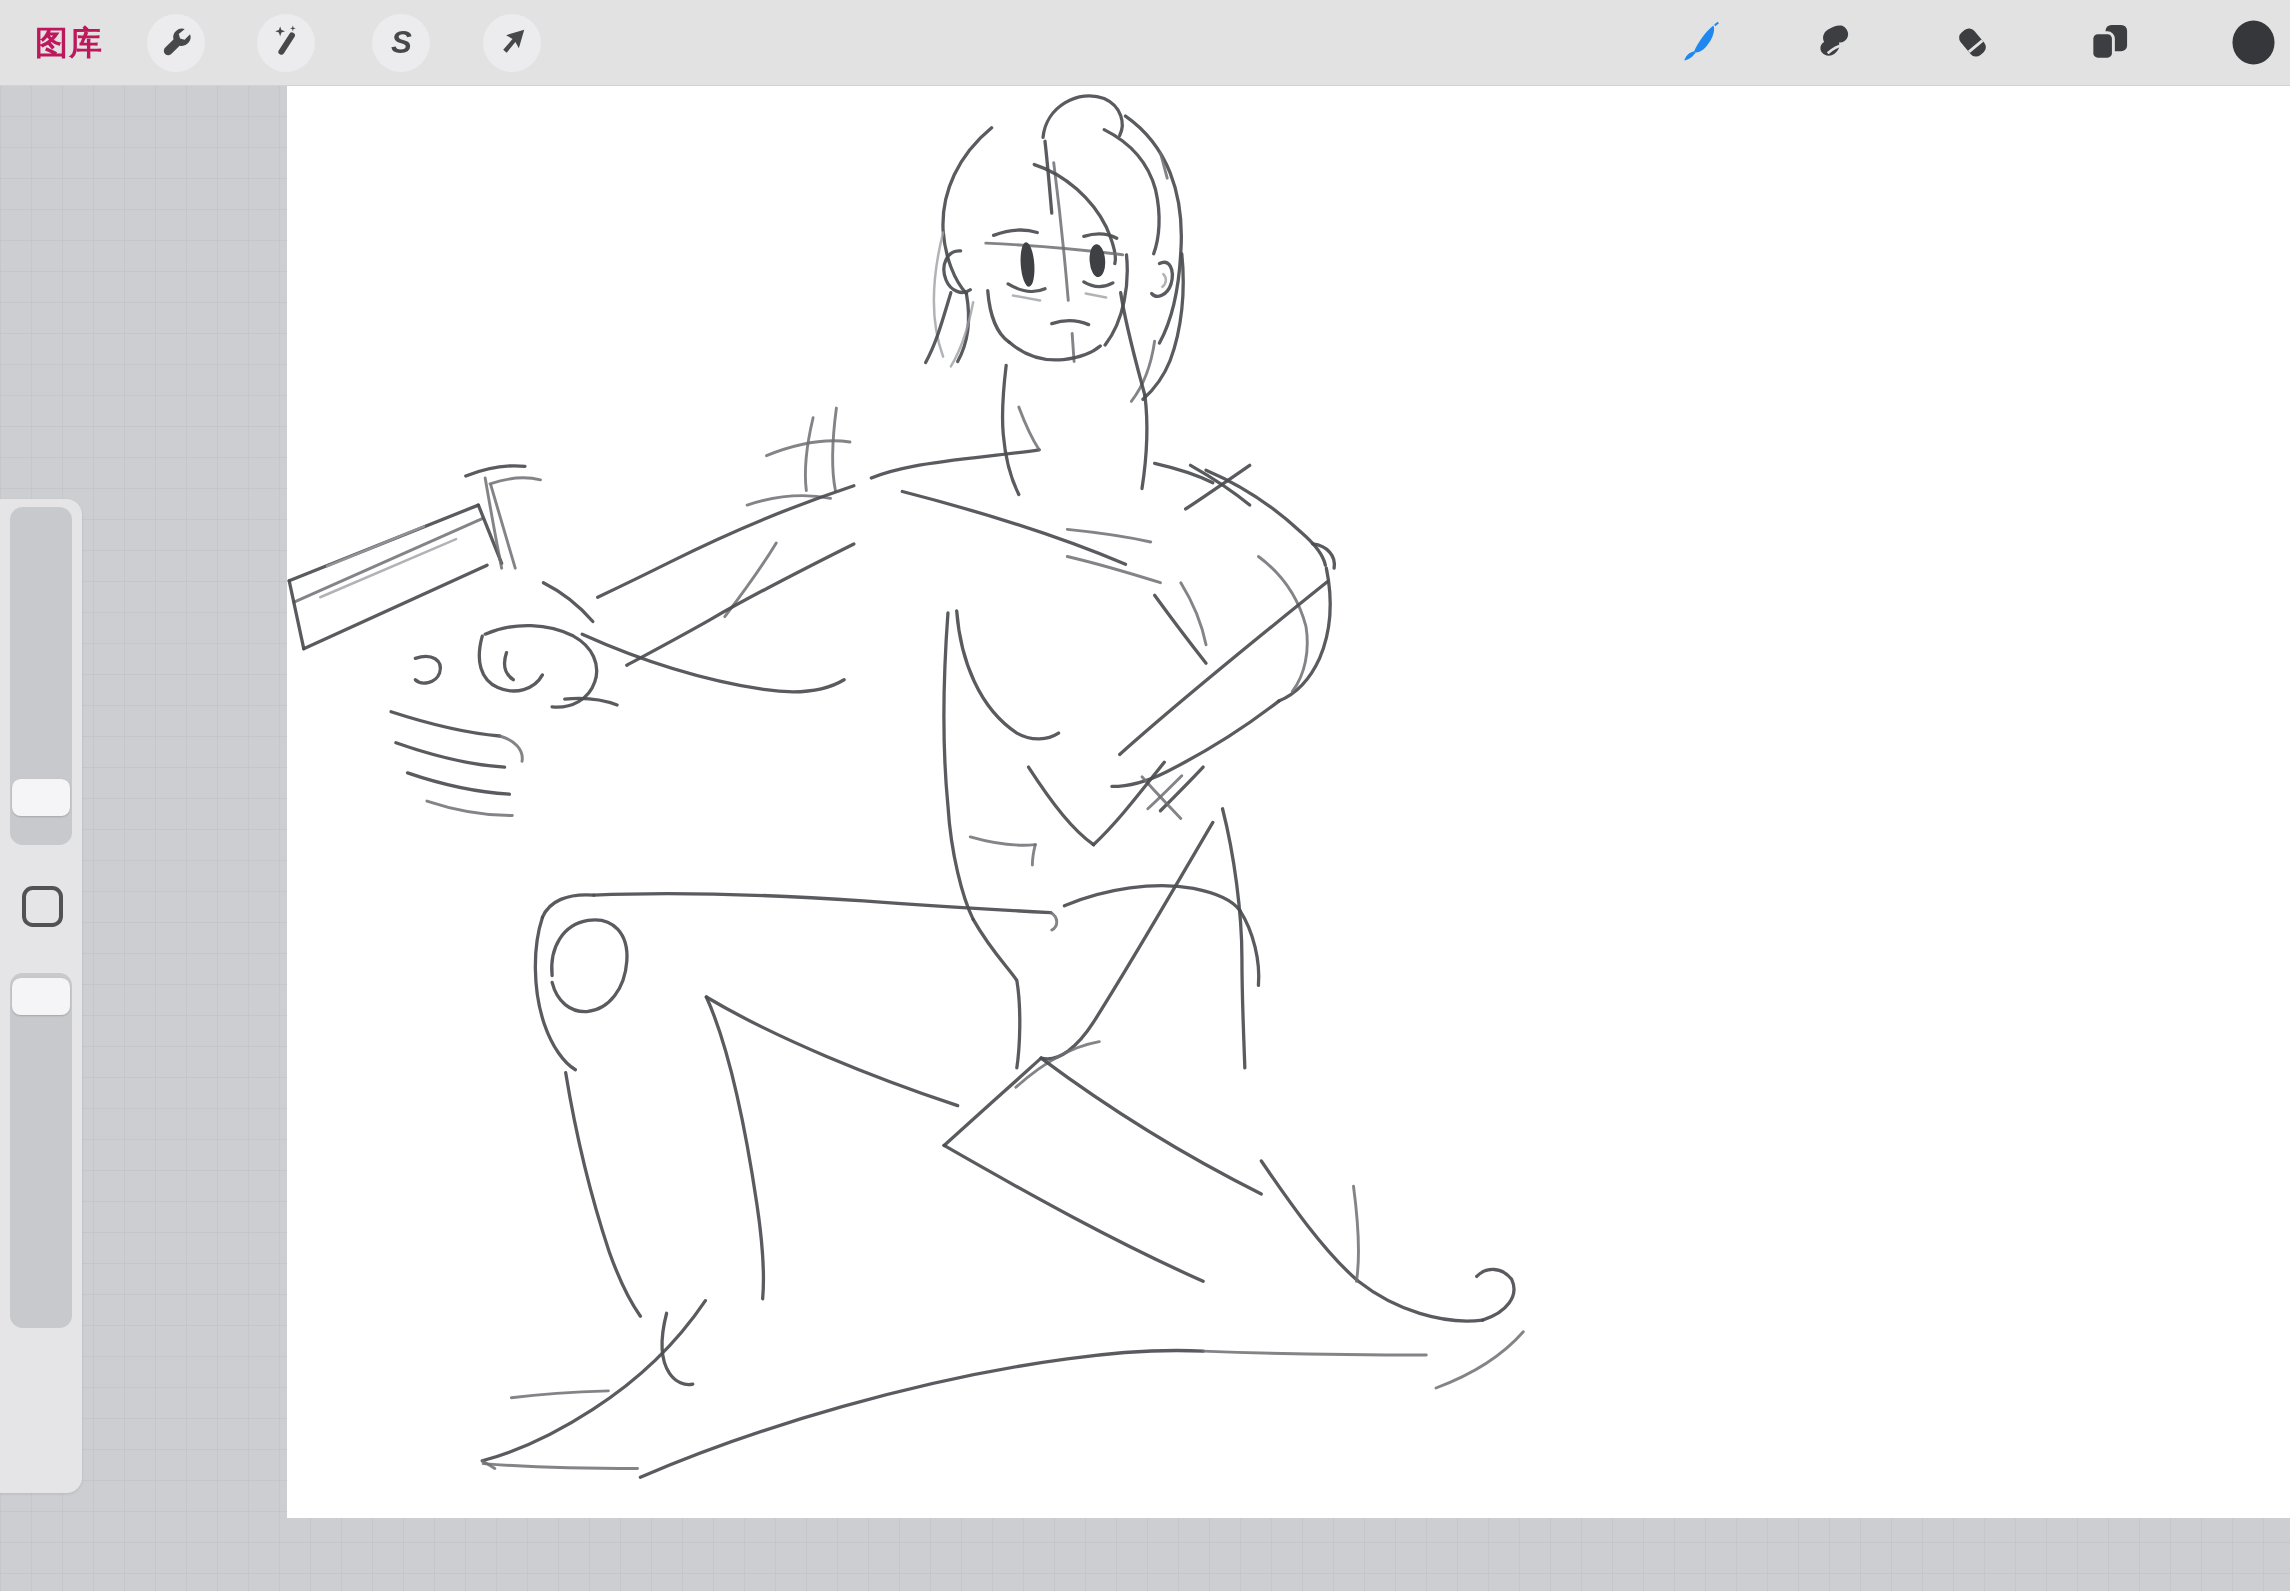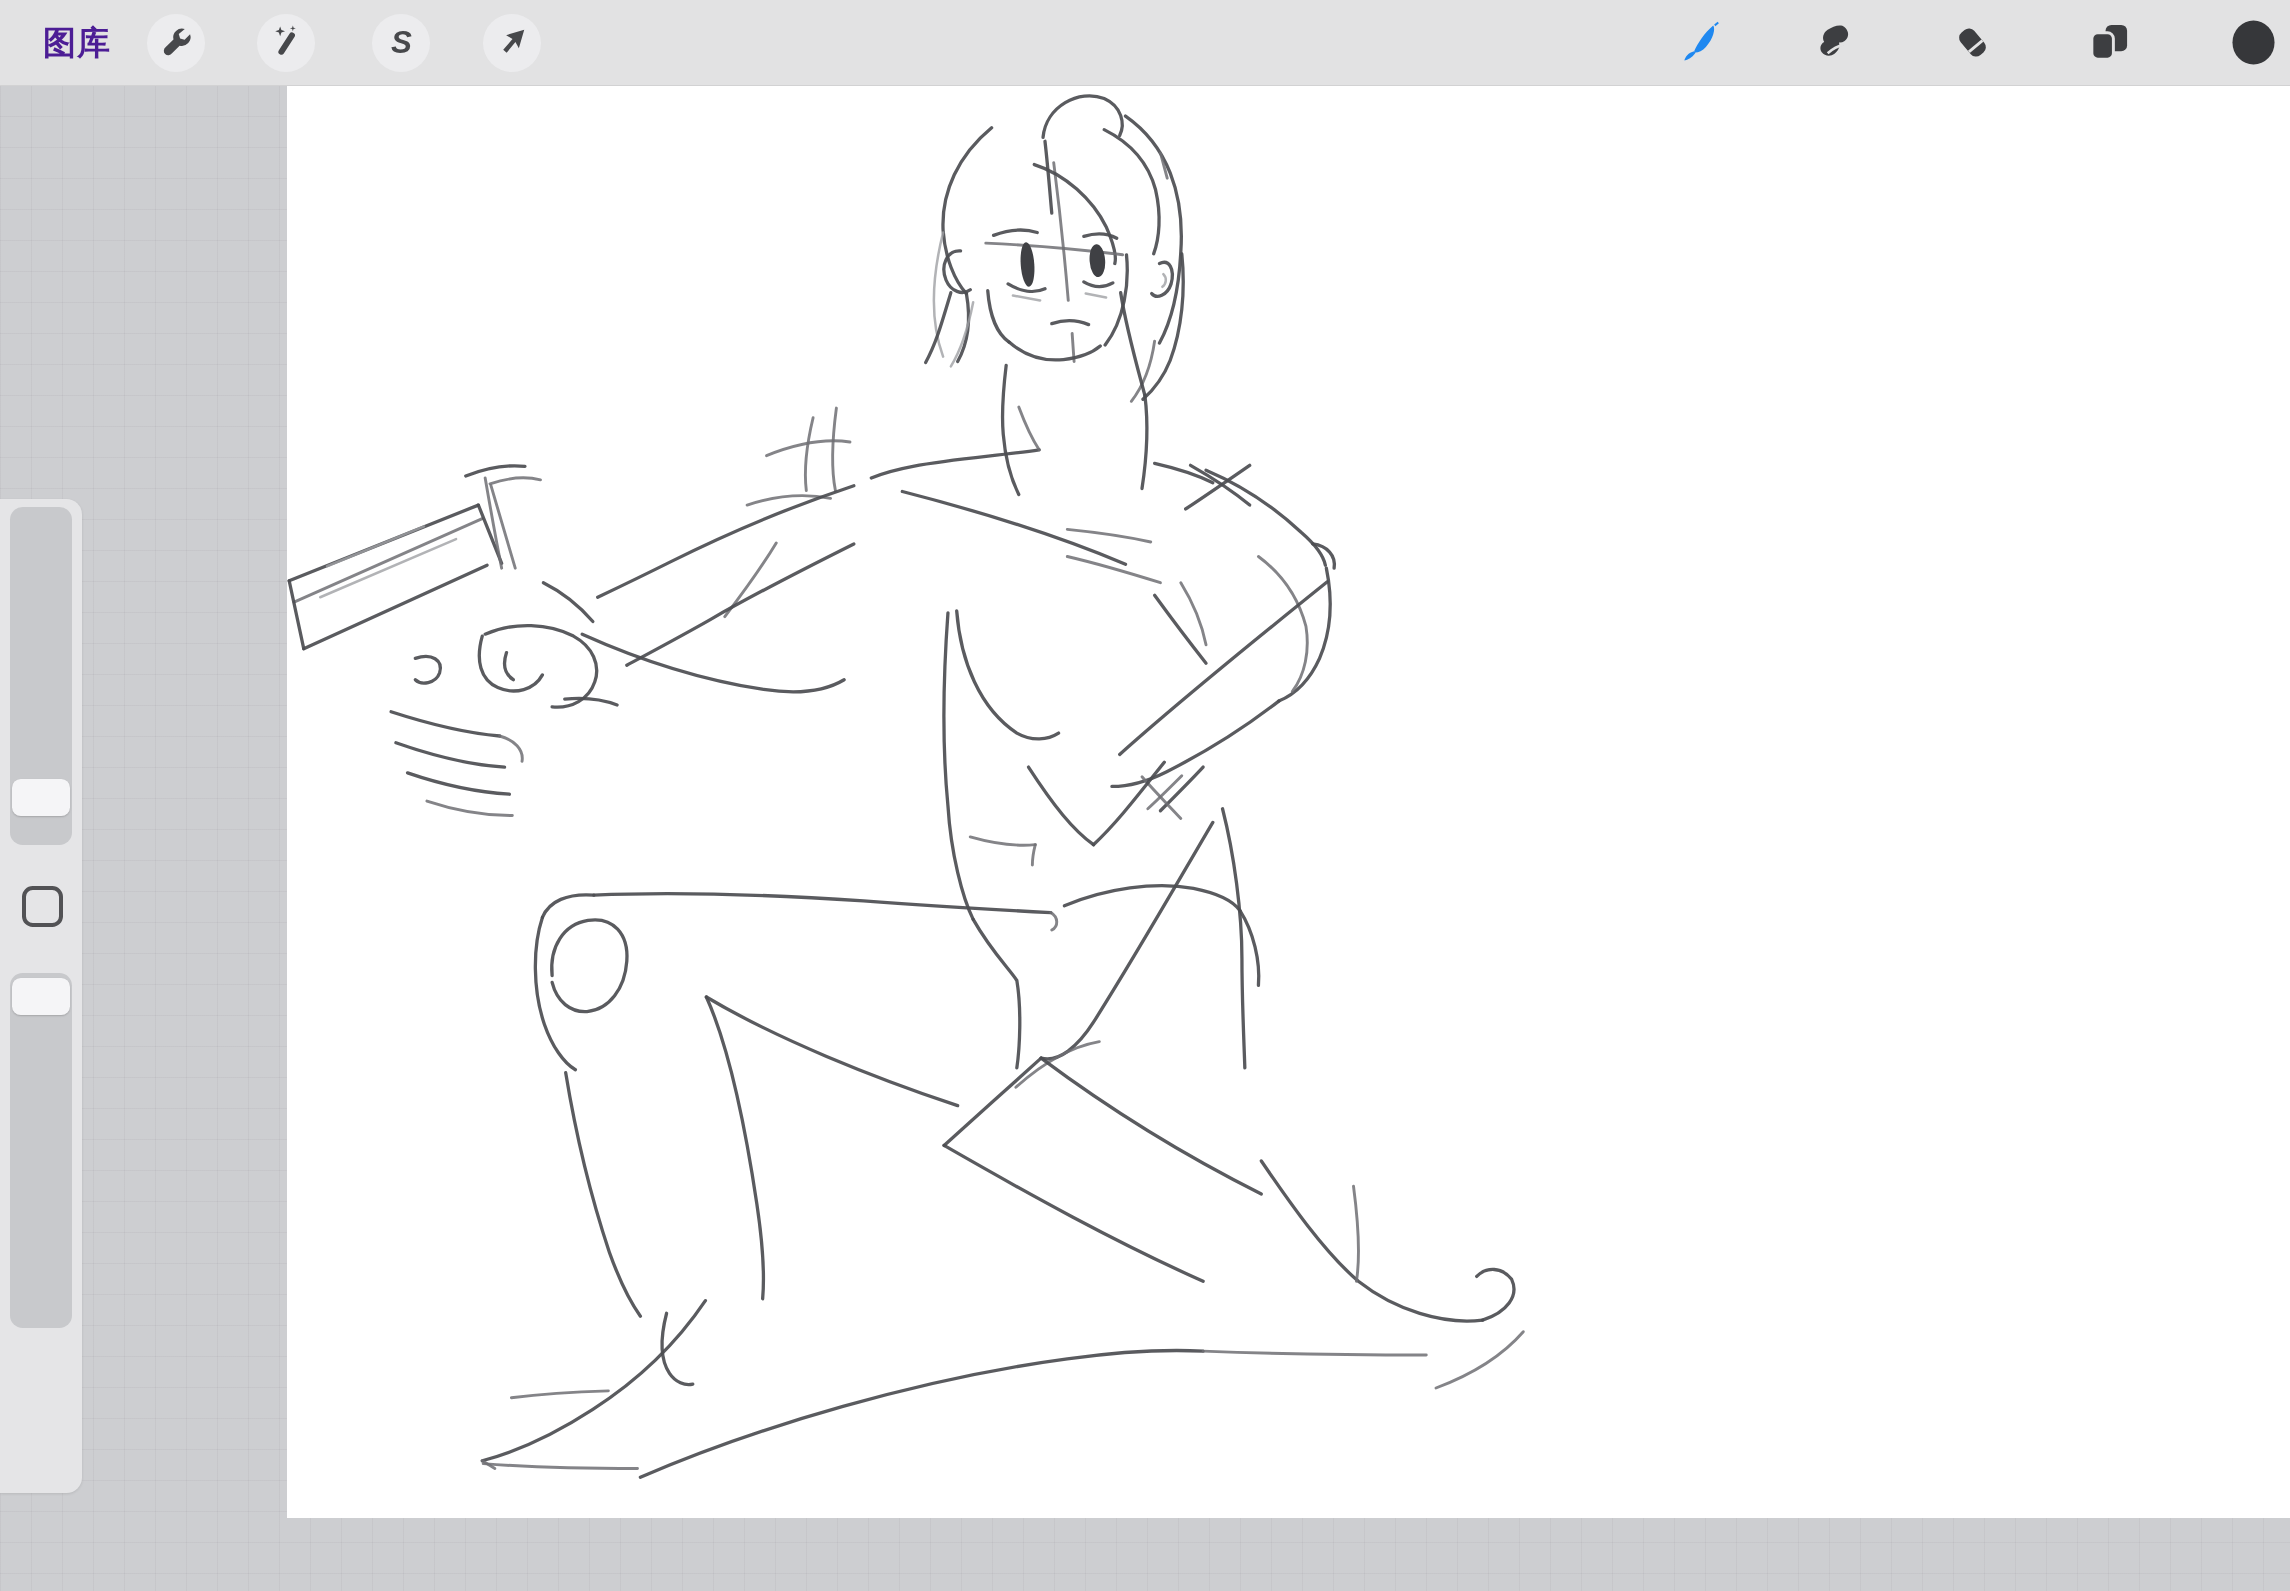--- a/index.html
+++ b/index.html
@@ -8,22 +8,22 @@
     background-image:linear-gradient(to right, rgba(70,70,80,0.05) 1.5px, transparent 1.5px),
                      linear-gradient(to bottom, rgba(70,70,80,0.05) 1.5px, transparent 1.5px);
     background-size:31px 31px;background-position:0px 85px;
     font-family:"Liberation Sans", sans-serif;}
   
   .paper{position:absolute;left:287px;top:85px;width:2003px;height:1433px;background:#ffffff;}
   .paper svg{position:absolute;left:0;top:0;}
   
   .topbar{position:absolute;left:0;top:0;width:2290px;height:85px;background:#e2e2e3;
     border-bottom:1px solid rgba(0,0,0,0.07);z-index:30;}
-  .gallery{position:absolute;left:43px;top:0;height:85px;line-height:85px;font-size:33px;
-    font-weight:600;color:#4c1d95;letter-spacing:1px;cursor:default;}
+  .gallery{position:absolute;left:35px;top:0;height:85px;line-height:85px;font-size:33px;
+    font-weight:600;color:#be185d;letter-spacing:1px;cursor:default;}
   .toolcircle{position:absolute;top:13.6px;width:58px;height:58px;border-radius:50%;background:#ececee;}
   .toolcircle svg{position:absolute;left:7.8px;top:7.8px;}
   .righttool{position:absolute;top:13.6px;width:58px;height:58px;}
   .righttool svg{position:absolute;left:6.8px;top:6.8px;}
   
   .sidepanel{position:absolute;left:0px;top:499px;width:82px;height:994px;background:#e5e5e7;
     border-radius:0 15.5px 15.5px 0;box-shadow:0 1px 2.9px rgba(0,0,0,0.10);z-index:20;}
   .track{position:absolute;left:9.7px;width:62px;background:#c8c9cc;border-radius:12.6px;}
   .track.size{top:7.8px;height:338px;}
   .track.opacity{top:474px;height:355px;}

